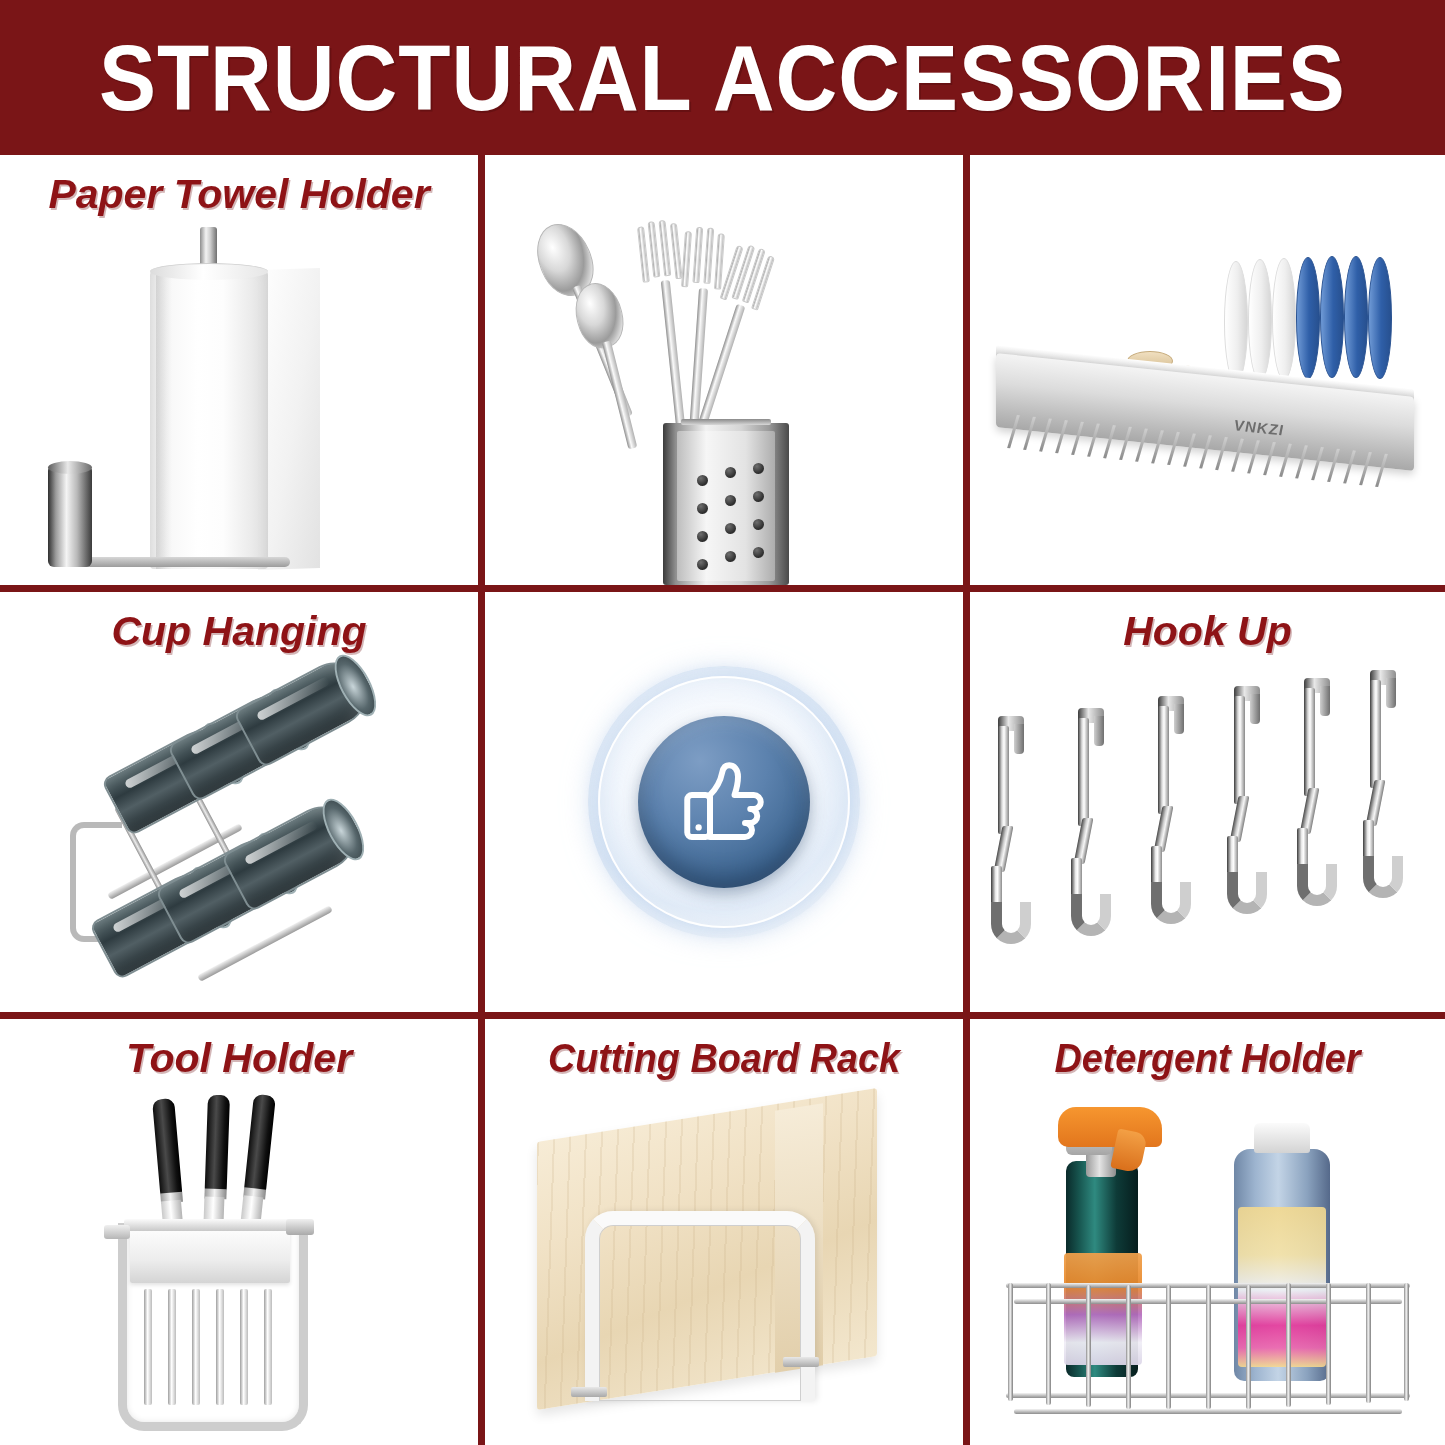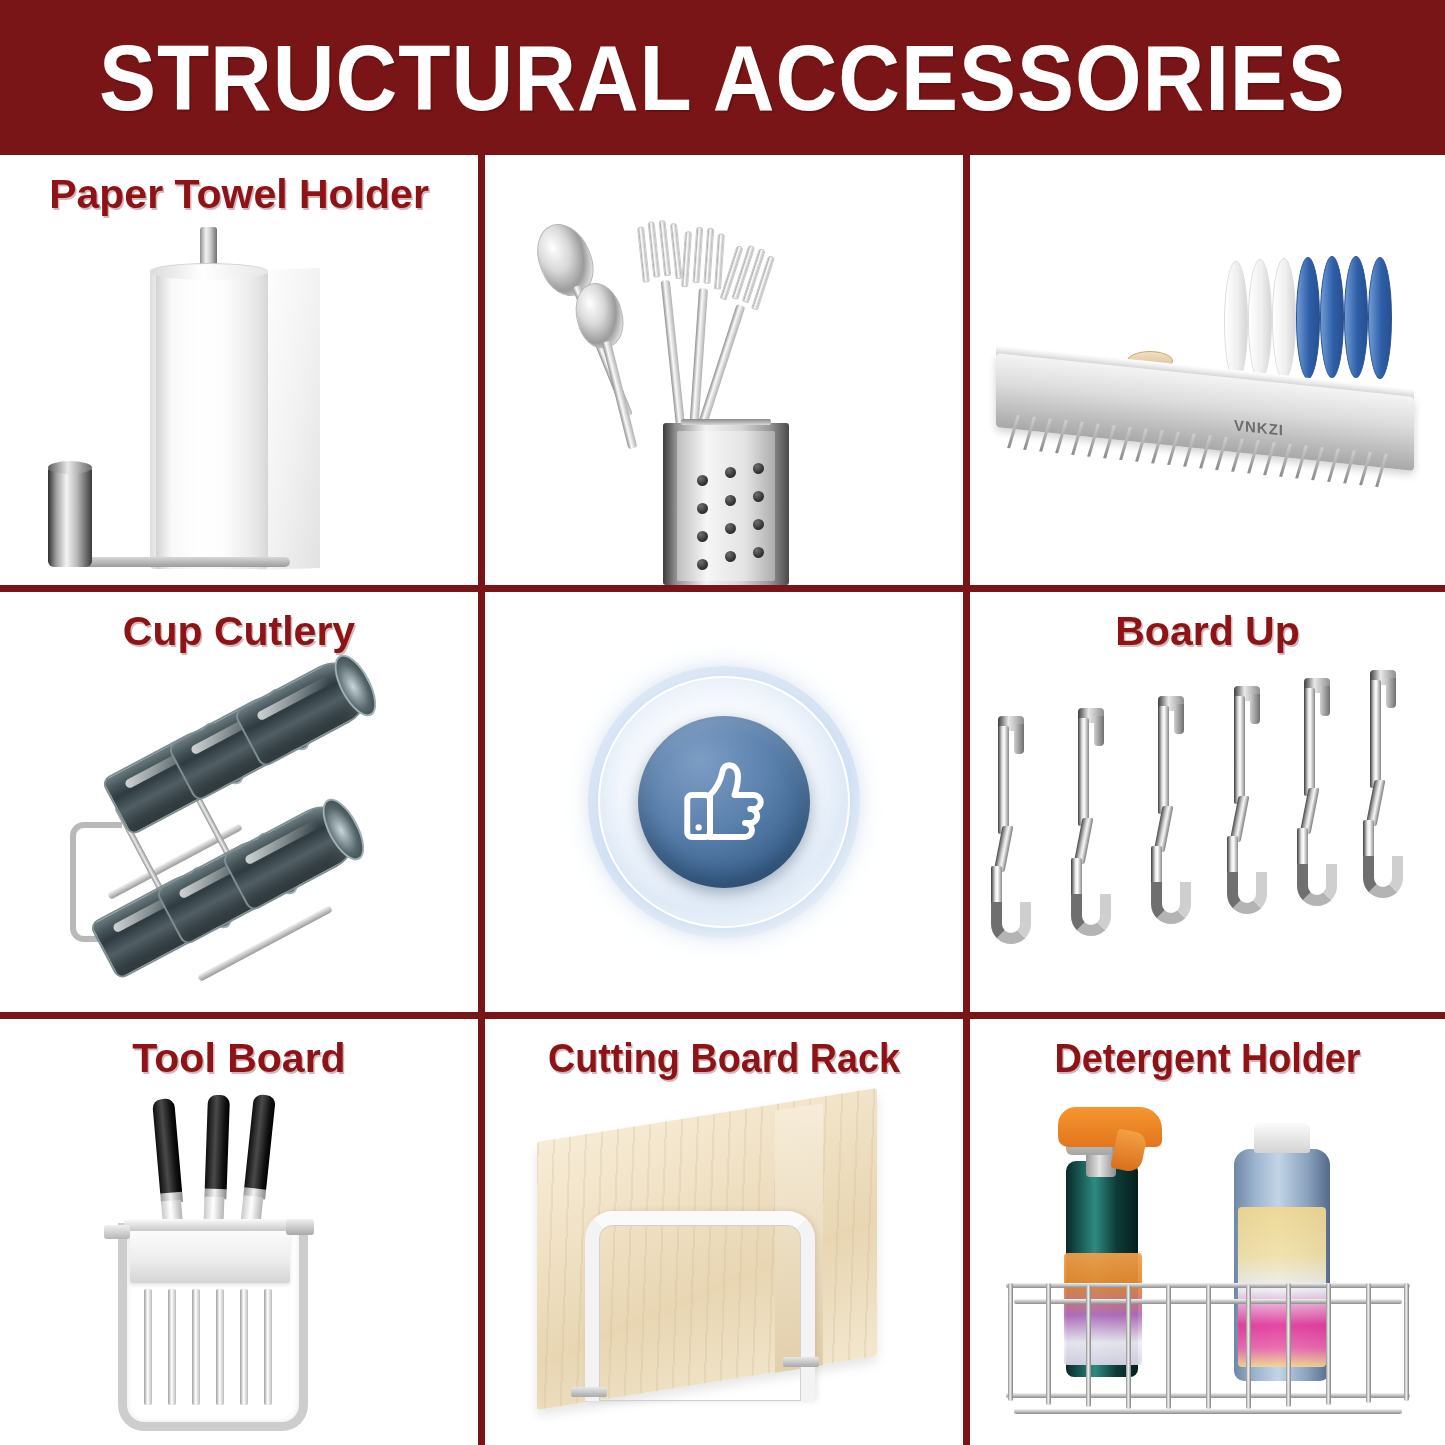--- a/index.html
+++ b/index.html
@@ -29,20 +29,21 @@
     line-height: 1;
   }
 
   
   .grid {
     position: absolute; left: 0; top: 155px;
     width: 1445px; height: 1290px;
     display: grid;
     grid-template-columns: 478px 7px 478px 7px 475px;
     grid-template-rows: 430px 7px 420px 7px 426px;
+    font-style: italic;
   }
   .vline { background: #7a1517; }
   .hline { background: #7a1517; grid-column: 1 / -1; }
 
   .cell {
     position: relative;
     background: #fff;
     overflow: hidden;
   }
   .cell-label {
@@ -575,21 +576,21 @@
             <div class="ms-prong" style="left:352px;top:0;"></div>
             <div class="ms-prong" style="left:368px;top:0;"></div>
           </div>
         </div>
       </div>
     </div>
 
     <div class="hline"></div>
 
     <div class="cell">
-      <div class="cell-label">Cup Cutlery</div>
+      <div class="cell-label">Cup Hanging</div>
       <div class="art">
         <div class="ch-wrap">
           <div class="ch-rail" style="left:30px; top:186px; transform:rotate(-28deg);"></div>
           <div class="ch-rail" style="left:120px; top:268px; transform:rotate(-28deg);"></div>
           <div class="ch-post" style="left:72px; top:128px; height:120px; transform:rotate(-28deg);"></div>
           <div class="ch-post" style="left:142px; top:98px; height:120px; transform:rotate(-28deg);"></div>
           <div class="ch-bracket"></div>
 
           <div class="glass" style="left:38px; top:74px; transform:rotate(-28deg);">
               <span class="glass-shine"></span>
@@ -627,21 +628,21 @@
               </g>
             </svg>
           </div>
         </div>
       </div>
     </div>
 
     <div class="vline"></div>
 
     <div class="cell">
-      <div class="cell-label">Board Up</div>
+      <div class="cell-label">Hook Up</div>
       <div class="art">
         <div class="hook" style="left:20px;  top:52px;">
           <div class="hook-top"></div>
             <div class="hook-lip"></div>
             <div class="hook-shaft"></div>
           <div class="hook-mid"></div>
             <div class="hook-lower"></div>
             <div class="hook-curve"></div>
         </div>
         <div class="hook" style="left:100px; top:44px;">
@@ -683,21 +684,21 @@
           <div class="hook-mid"></div>
             <div class="hook-lower"></div>
             <div class="hook-curve"></div>
         </div>
       </div>
     </div>
 
     <div class="hline"></div>
 
     <div class="cell">
-      <div class="cell-label">Tool Board</div>
+      <div class="cell-label">Tool Holder</div>
       <div class="art">
         <div class="th-wrap">
           <div class="knife" style="left:42px; top:0px; transform:rotate(-5deg);">
             <div class="knife-handle"></div>
             <div class="knife-collar"></div>
             <div class="knife-blade"></div>
           </div>
           <div class="knife" style="left:98px; top:-4px; transform:rotate(2deg);">
             <div class="knife-handle"></div>
             <div class="knife-collar"></div>

